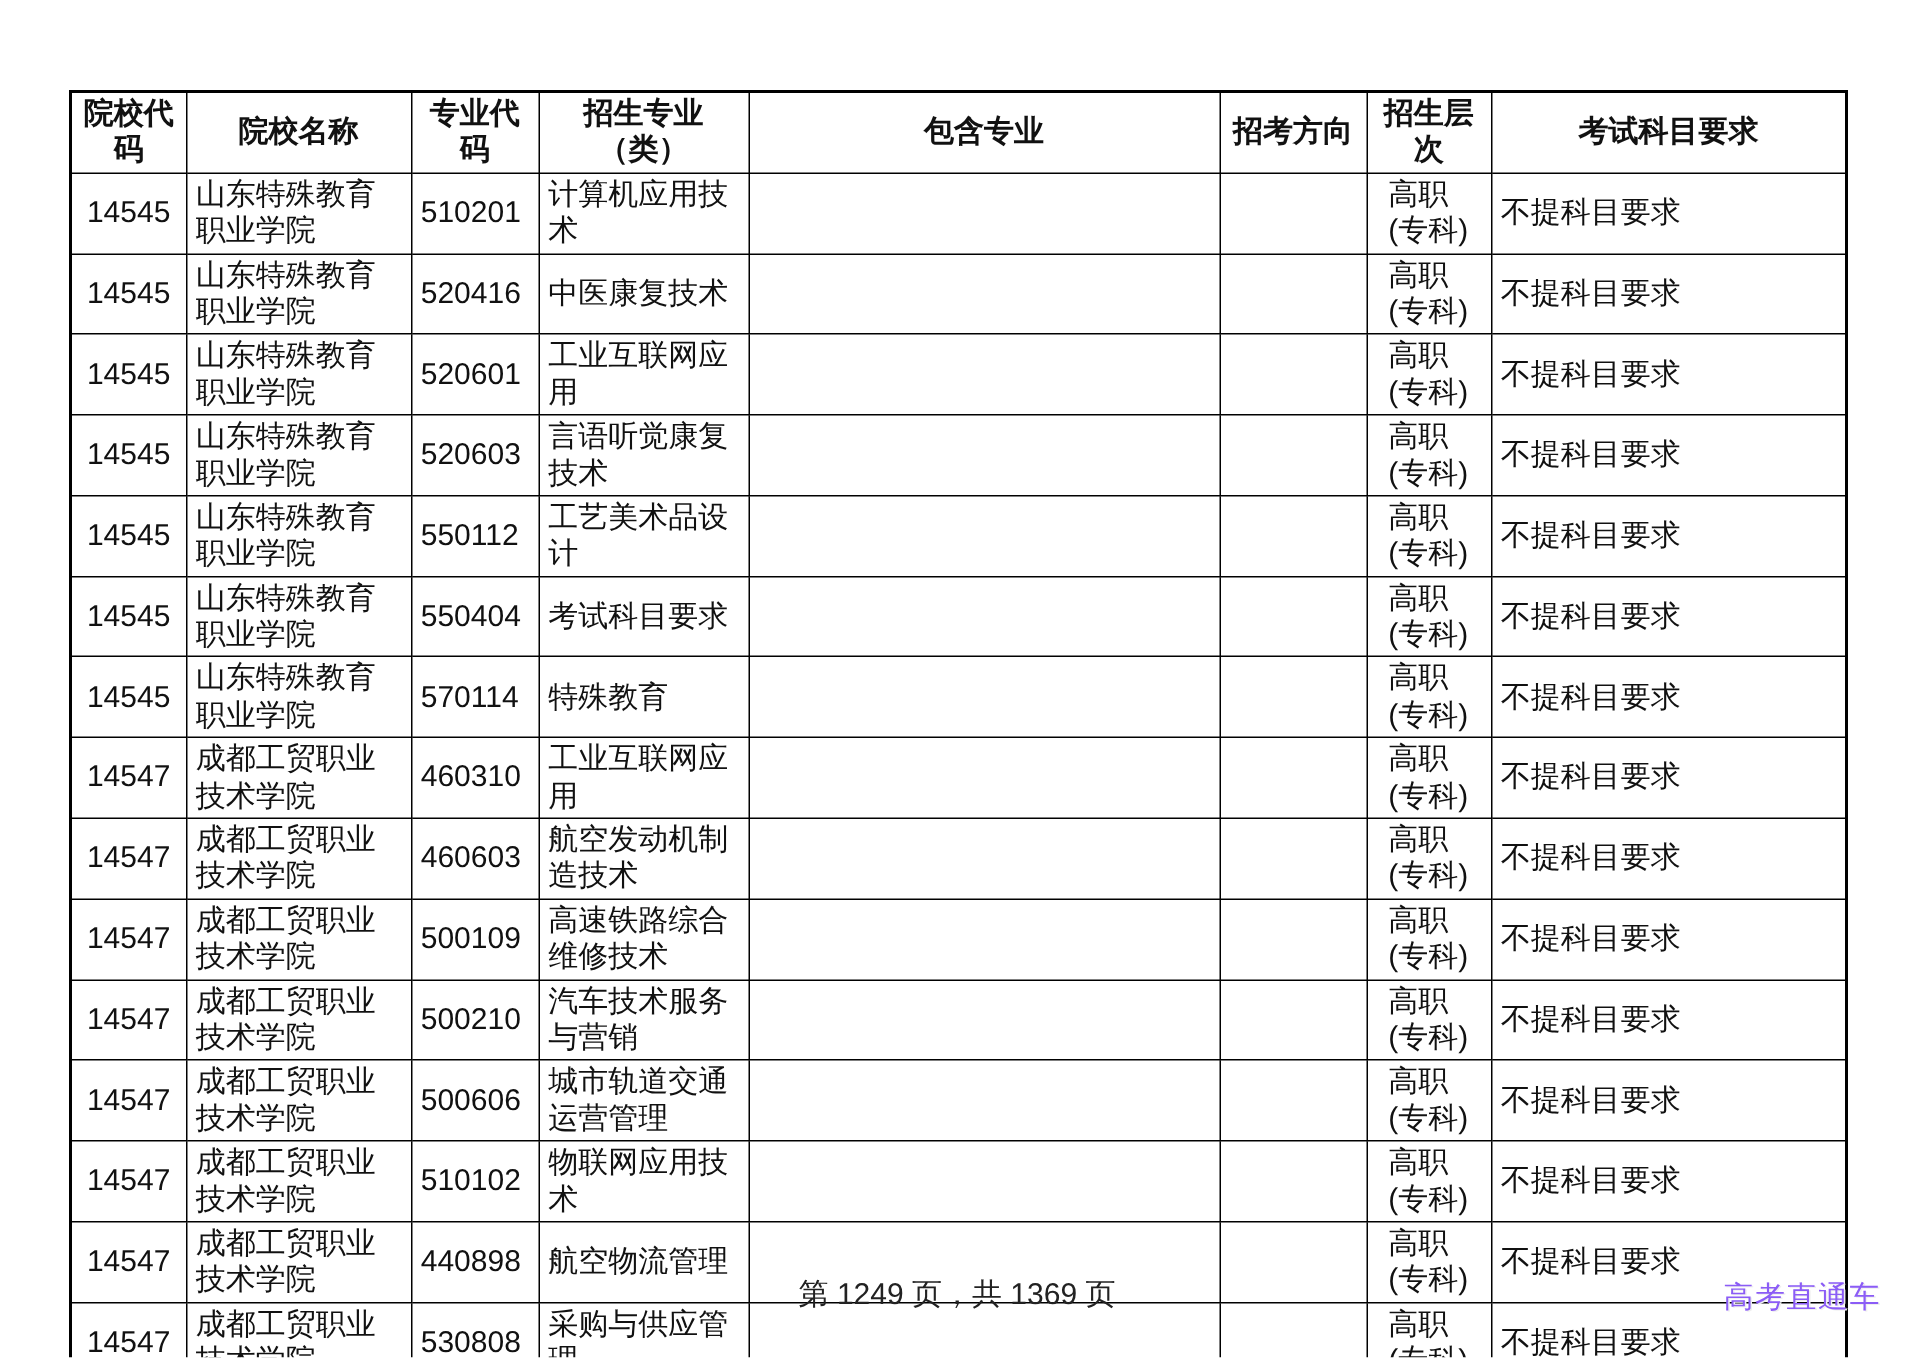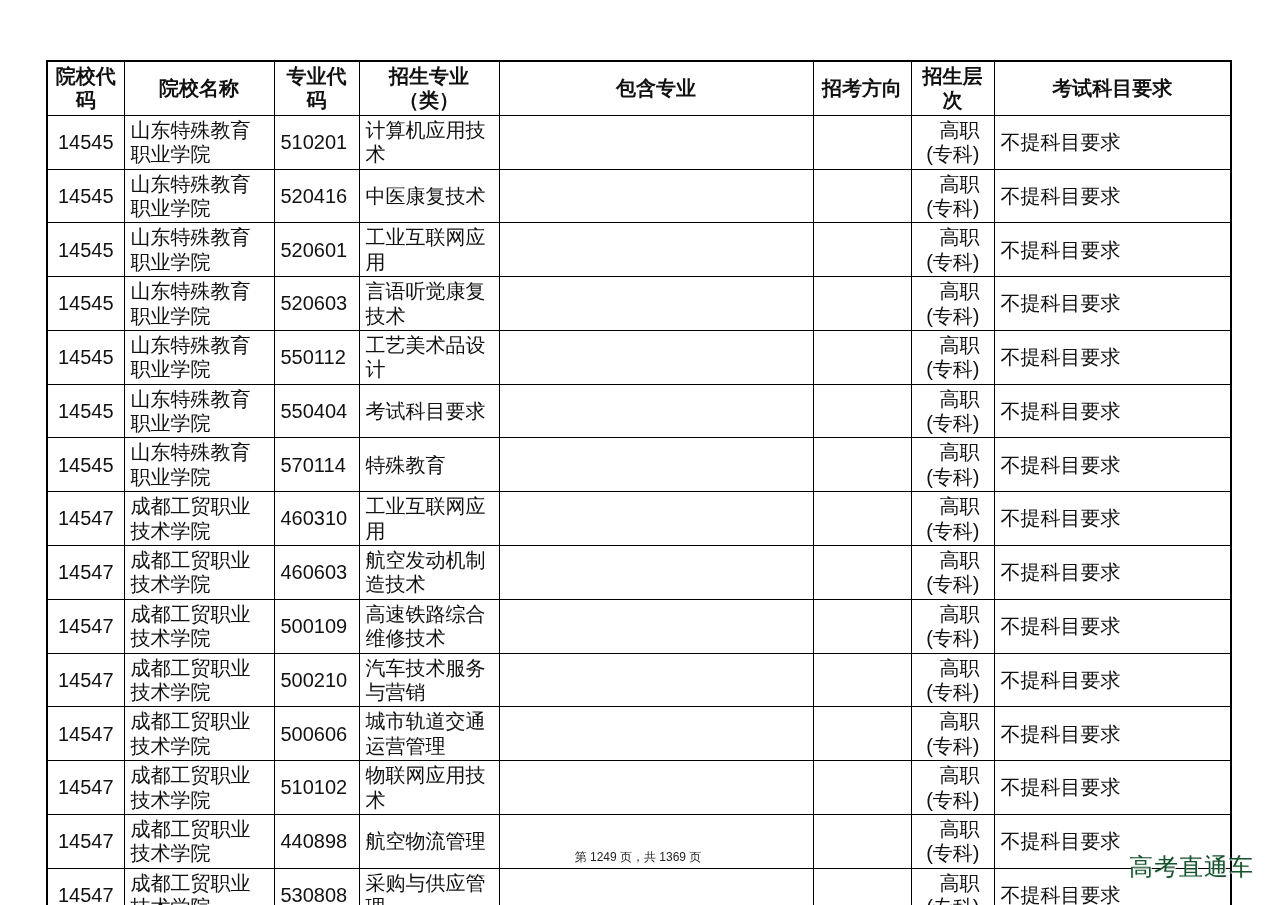--- a/index.html
+++ b/index.html
@@ -39,36 +39,36 @@
   table.adm th {
     font-weight: bold;
     text-align: center;
     padding: 2px 4px;
   }
   table.adm td {
     text-align: left;
     padding: 2px 6px;
   }
   table.adm td.c-center { text-align: center; padding: 2px 2px; }
-  table.adm td.tight { padding: 2px 14px; text-align: right; }
+  table.adm td.tight { padding: 2px 14px; }
   .footer-pageinfo {
     position: absolute;
     left: 46px;
     top: 849px;
     width: 1184px;
     text-align: center;
-    font-size: 12px;
+    font-size: 20px;
     color: #222222;
   }
   .watermark {
     position: absolute;
     right: 26px;
     top: 851px;
-    font-size: 24px;
-    color: #14532d;
+    font-size: 20px;
+    color: #8b5cf6;
     letter-spacing: 1px;
     text-shadow: 1px 1px 0 #efefef;
   }
 </style>
 </head>
 <body>
 
 <div class="page">
 
   <table class="adm">

